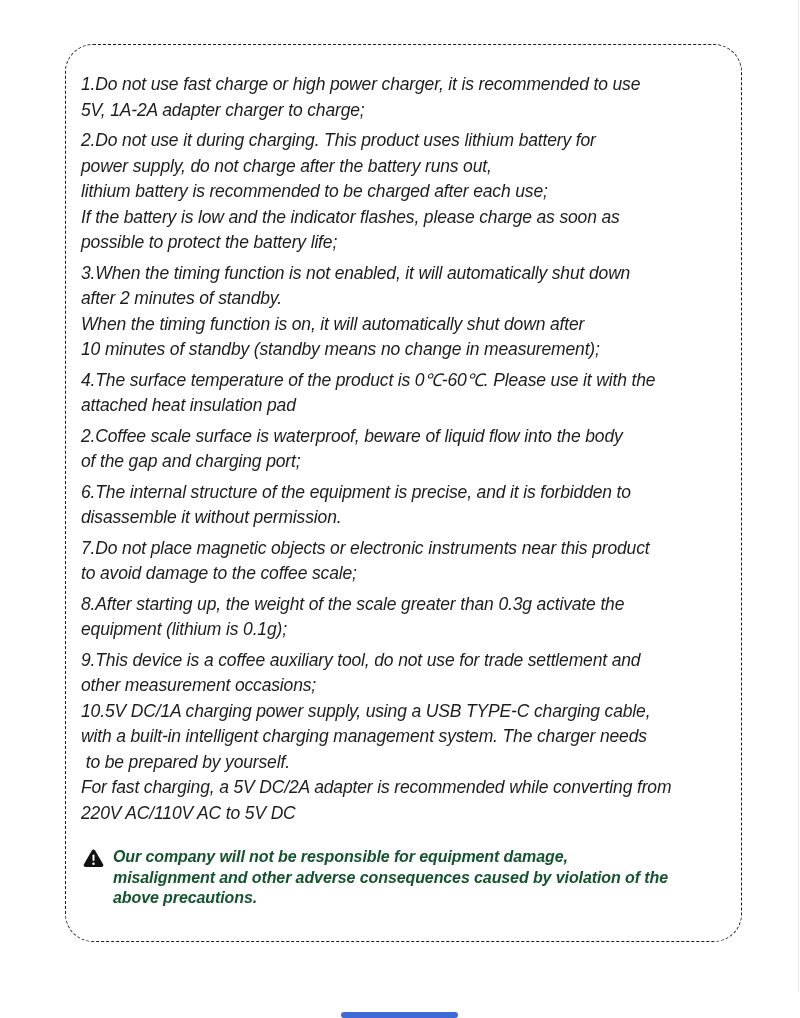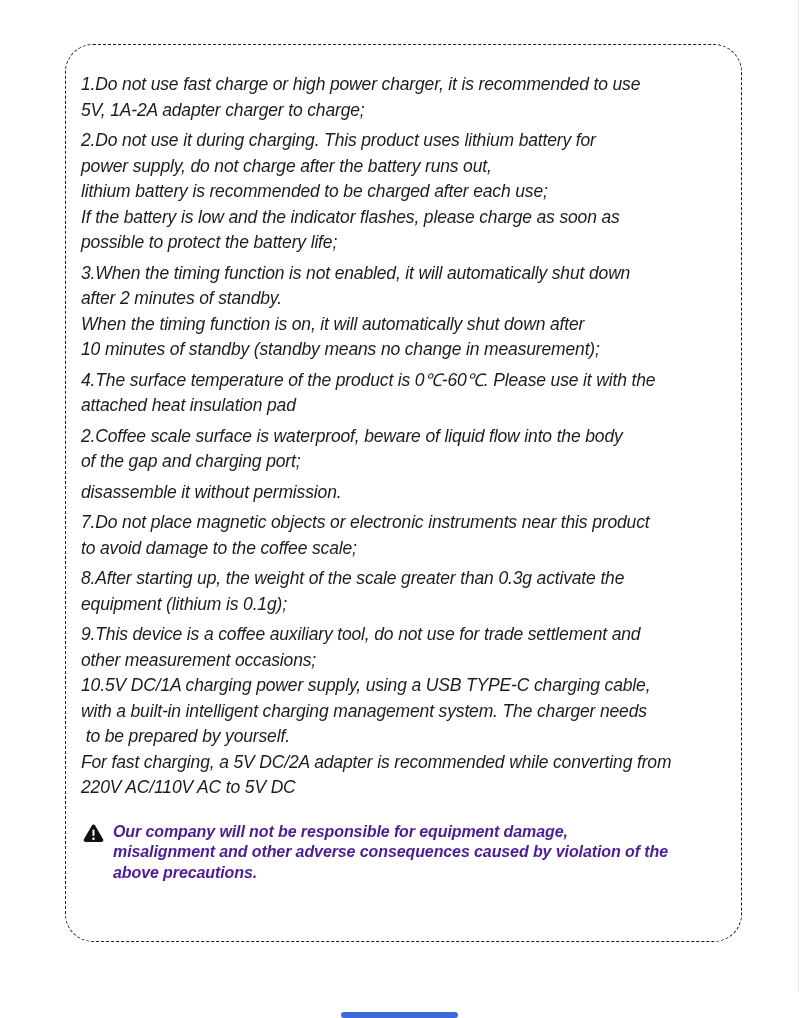--- a/index.html
+++ b/index.html
@@ -45,21 +45,21 @@
   }
   .warning-icon-wrap {
     flex: 0 0 auto;
     margin: 2px 9px 0 2px;
     line-height: 0;
   }
   .warning-line {
     font-size: 16px;
     line-height: 20.7px;
     font-weight: bold;
-    color: #4c1d95;
+    color: #14532d;
     white-space: pre;
     letter-spacing: -0.1px;
   }
   .home-bar {
     position: absolute;
     left: 341px;
     top: 1012px;
     width: 117px;
     height: 6px;
     border-radius: 3px;
@@ -91,20 +91,21 @@
       </div>
       <div class="para">
         <div class="line">4.The surface temperature of the product is 0℃-60℃. Please use it with the</div>
         <div class="line">attached heat insulation pad</div>
       </div>
       <div class="para">
         <div class="line">2.Coffee scale surface is waterproof, beware of liquid flow into the body</div>
         <div class="line">of the gap and charging port;</div>
       </div>
       <div class="para">
+        <div class="line">6.The internal structure of the equipment is precise, and it is forbidden to</div>
         <div class="line">disassemble it without permission.</div>
       </div>
       <div class="para">
         <div class="line">7.Do not place magnetic objects or electronic instruments near this product</div>
         <div class="line">to avoid damage to the coffee scale;</div>
       </div>
       <div class="para">
         <div class="line">8.After starting up, the weight of the scale greater than 0.3g activate the</div>
         <div class="line">equipment (lithium is 0.1g);</div>
       </div>

